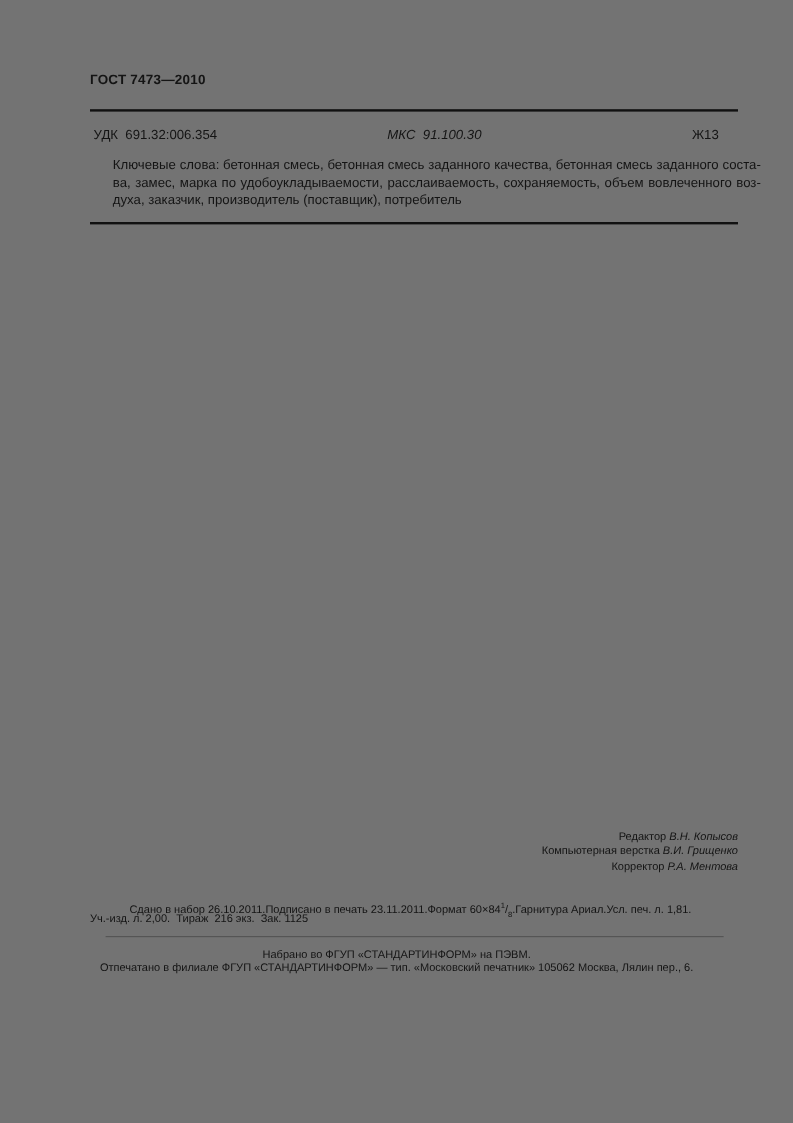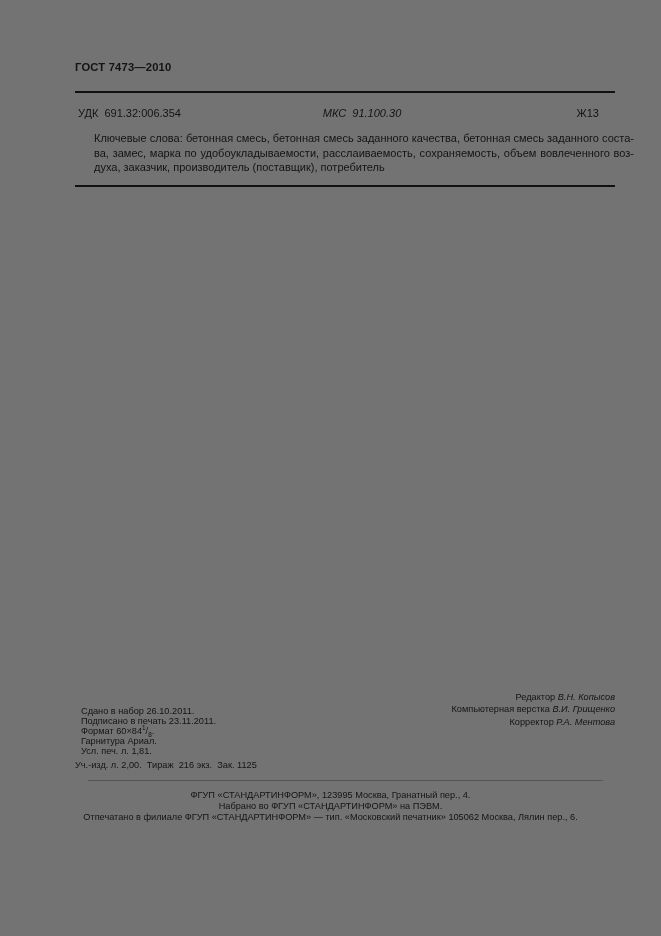--- a/index.html
+++ b/index.html
@@ -55,27 +55,26 @@
     left: 75px; top: 691px;
     width: 540px;
     font-size: 9.2px;
     line-height: 12.3px;
     text-align: right;
   }
   .credits .name { font-style: italic; }
 
   .imprint-1 {
     position: absolute;
-    left: 81px; top: 706px;
+    left: 81px; top: 753px;
     width: 522px;
     display: flex;
     justify-content: center;
     font-size: 9.2px;
     white-space: nowrap;
-    flex-direction: column;
   }
   .imprint-1 sup { font-size: 6.4px; vertical-align: super; line-height: 0; }
   .imprint-1 sub { font-size: 6.4px; vertical-align: sub;   line-height: 0; }
 
   .imprint-2 {
     position: absolute;
     left: 75px; top: 760px;
     width: 540px;
     text-align: left;
     font-size: 9.2px;
@@ -135,18 +134,17 @@
     <span><span>Формат 60×84</span><sup>1</sup><span>/</span><sub>8</sub><span>.</span></span>
     <span>Гарнитура Ариал.</span>
     <span>Усл. печ. л. 1,81.</span>
   </div>
 
   <div class="imprint-2 pre">Уч.-изд. л. 2,00.  Тираж  216 экз.  Зак. 1125</div>
 
   <div class="rule rule-3"></div>
 
   <div class="publisher">
-    <div>ФГУП «СТАНДАРТИНФОРМ», 123995 Москва, Гранатный пер., 4.</div>
     <div>Набрано во ФГУП «СТАНДАРТИНФОРМ» на ПЭВМ.</div>
     <div>Отпечатано в филиале ФГУП «СТАНДАРТИНФОРМ» — тип. «Московский печатник» 105062 Москва, Лялин пер., 6.</div>
   </div>
 
 </div>
 
 </body></html>

